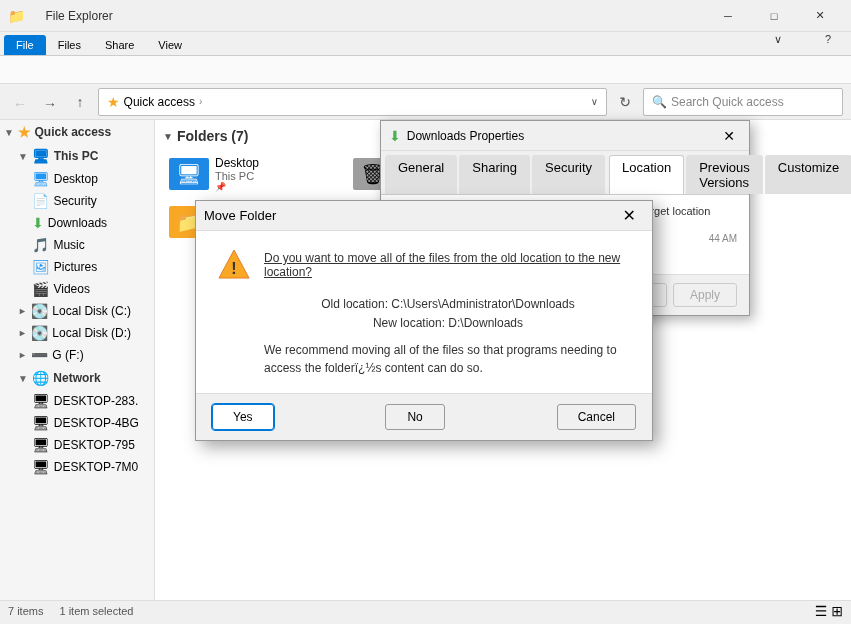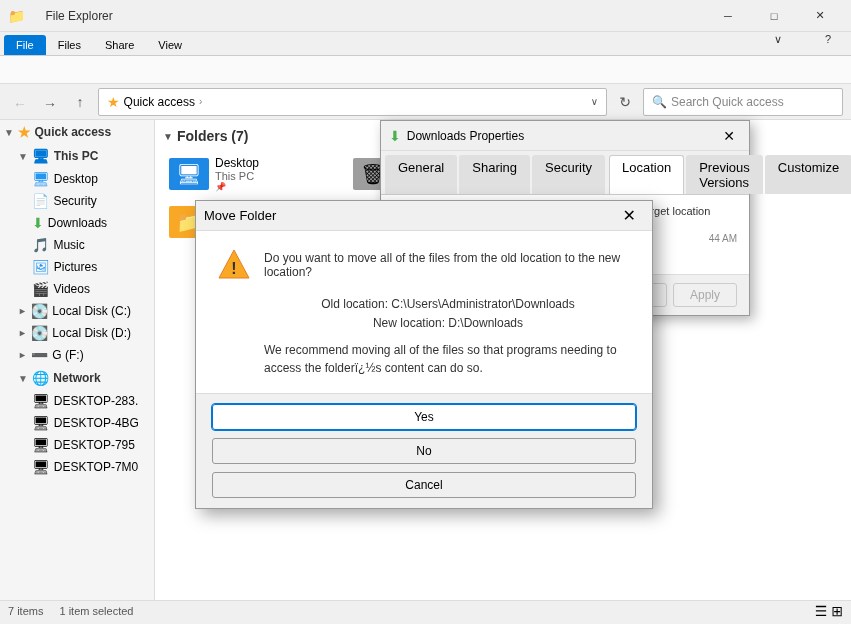--- a/index.html
+++ b/index.html
@@ -265,41 +265,40 @@
     .move-dialog-question {
       display: flex;
       align-items: flex-start;
       gap: 12px;
       margin-bottom: 12px;
     }
     .warning-icon-wrap {
       width: 36px; height: 36px; flex-shrink: 0;
       display: flex; align-items: center; justify-content: center;
     }
-    .move-dialog-question-text { font-size: 12px; font-weight: 500; color: #333; padding-top: 4px; }
+    .move-dialog-question-text { font-size: 12px; font-weight: 500; color: #333; padding-top: 4px; text-decoration: underline; }
     .move-dialog-locations {
       margin: 8px 0 8px 48px;
       font-size: 12px;
       color: #333;
       line-height: 1.6;
       text-align: center;
     }
     .move-dialog-recommend {
       margin: 8px 0 0 48px;
       font-size: 12px;
       color: #333;
       line-height: 1.5;
     }
     .move-dialog-footer {
       padding: 10px 16px;
       display: flex;
-      justify-content: flex-start;
+      justify-content: space-between;
       gap: 8px;
       border-top: 1px solid #ddd;
-      flex-direction: column;
     }
     .move-btn {
       padding: 5px 20px; font-size: 12px; cursor: pointer;
       border: 1px solid #999; border-radius: 3px; background: #f0f0f0;
       min-width: 60px;
     }
     .move-btn.default { background: white; border-color: #0078d7; outline: 1px solid #0078d7; }
   </style>
 </head>
 <body>

